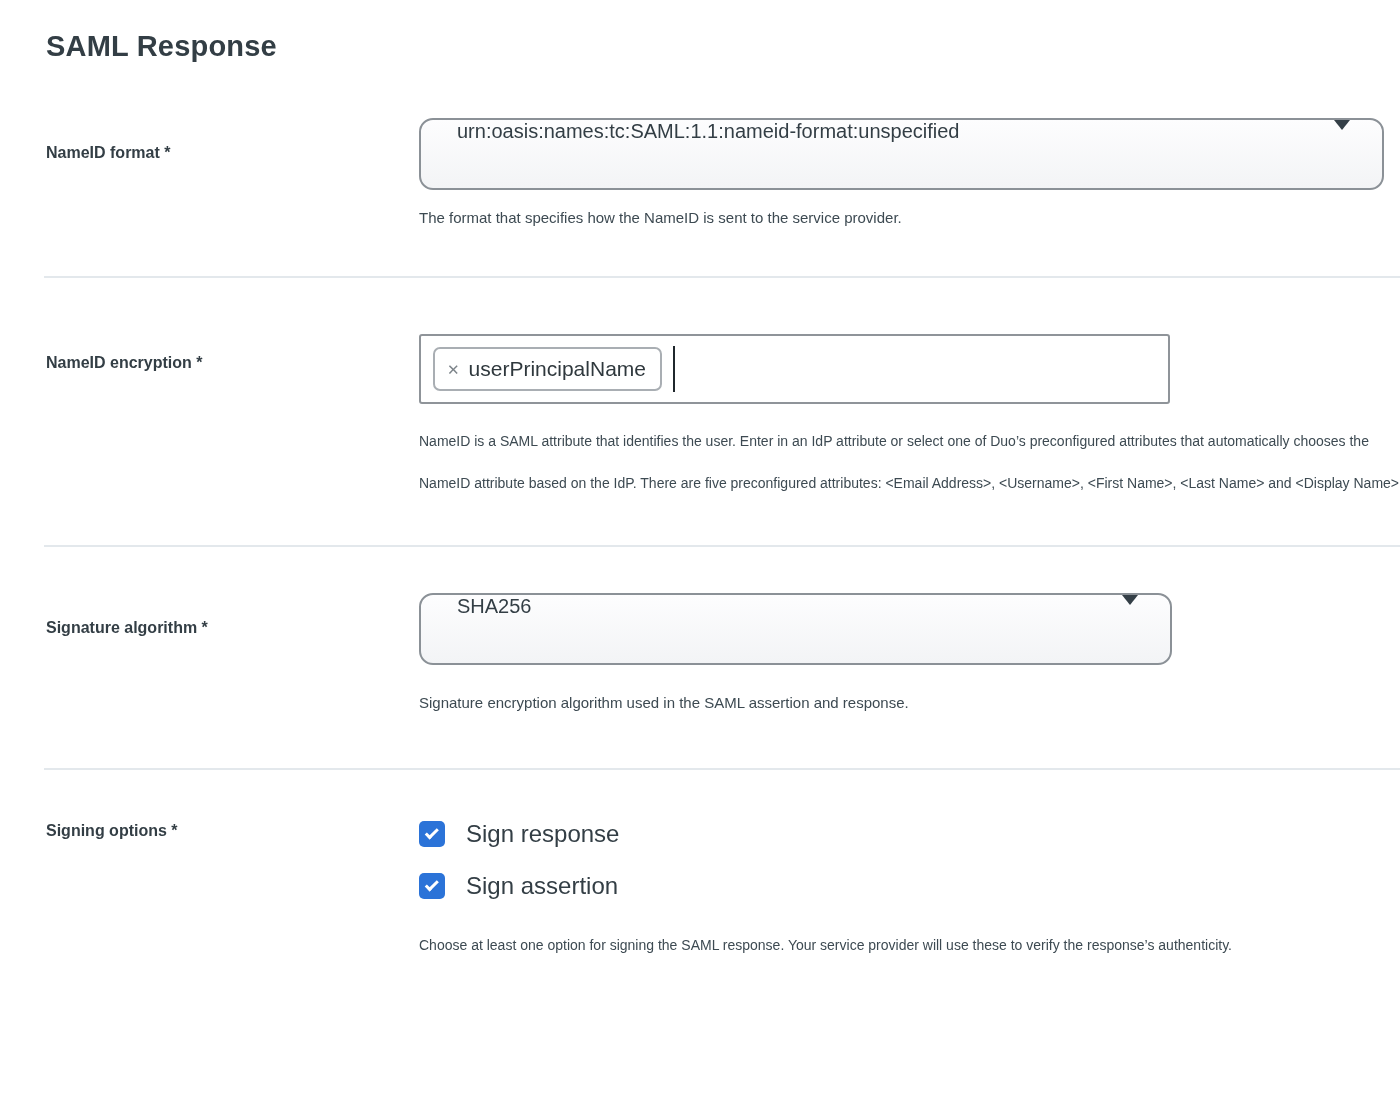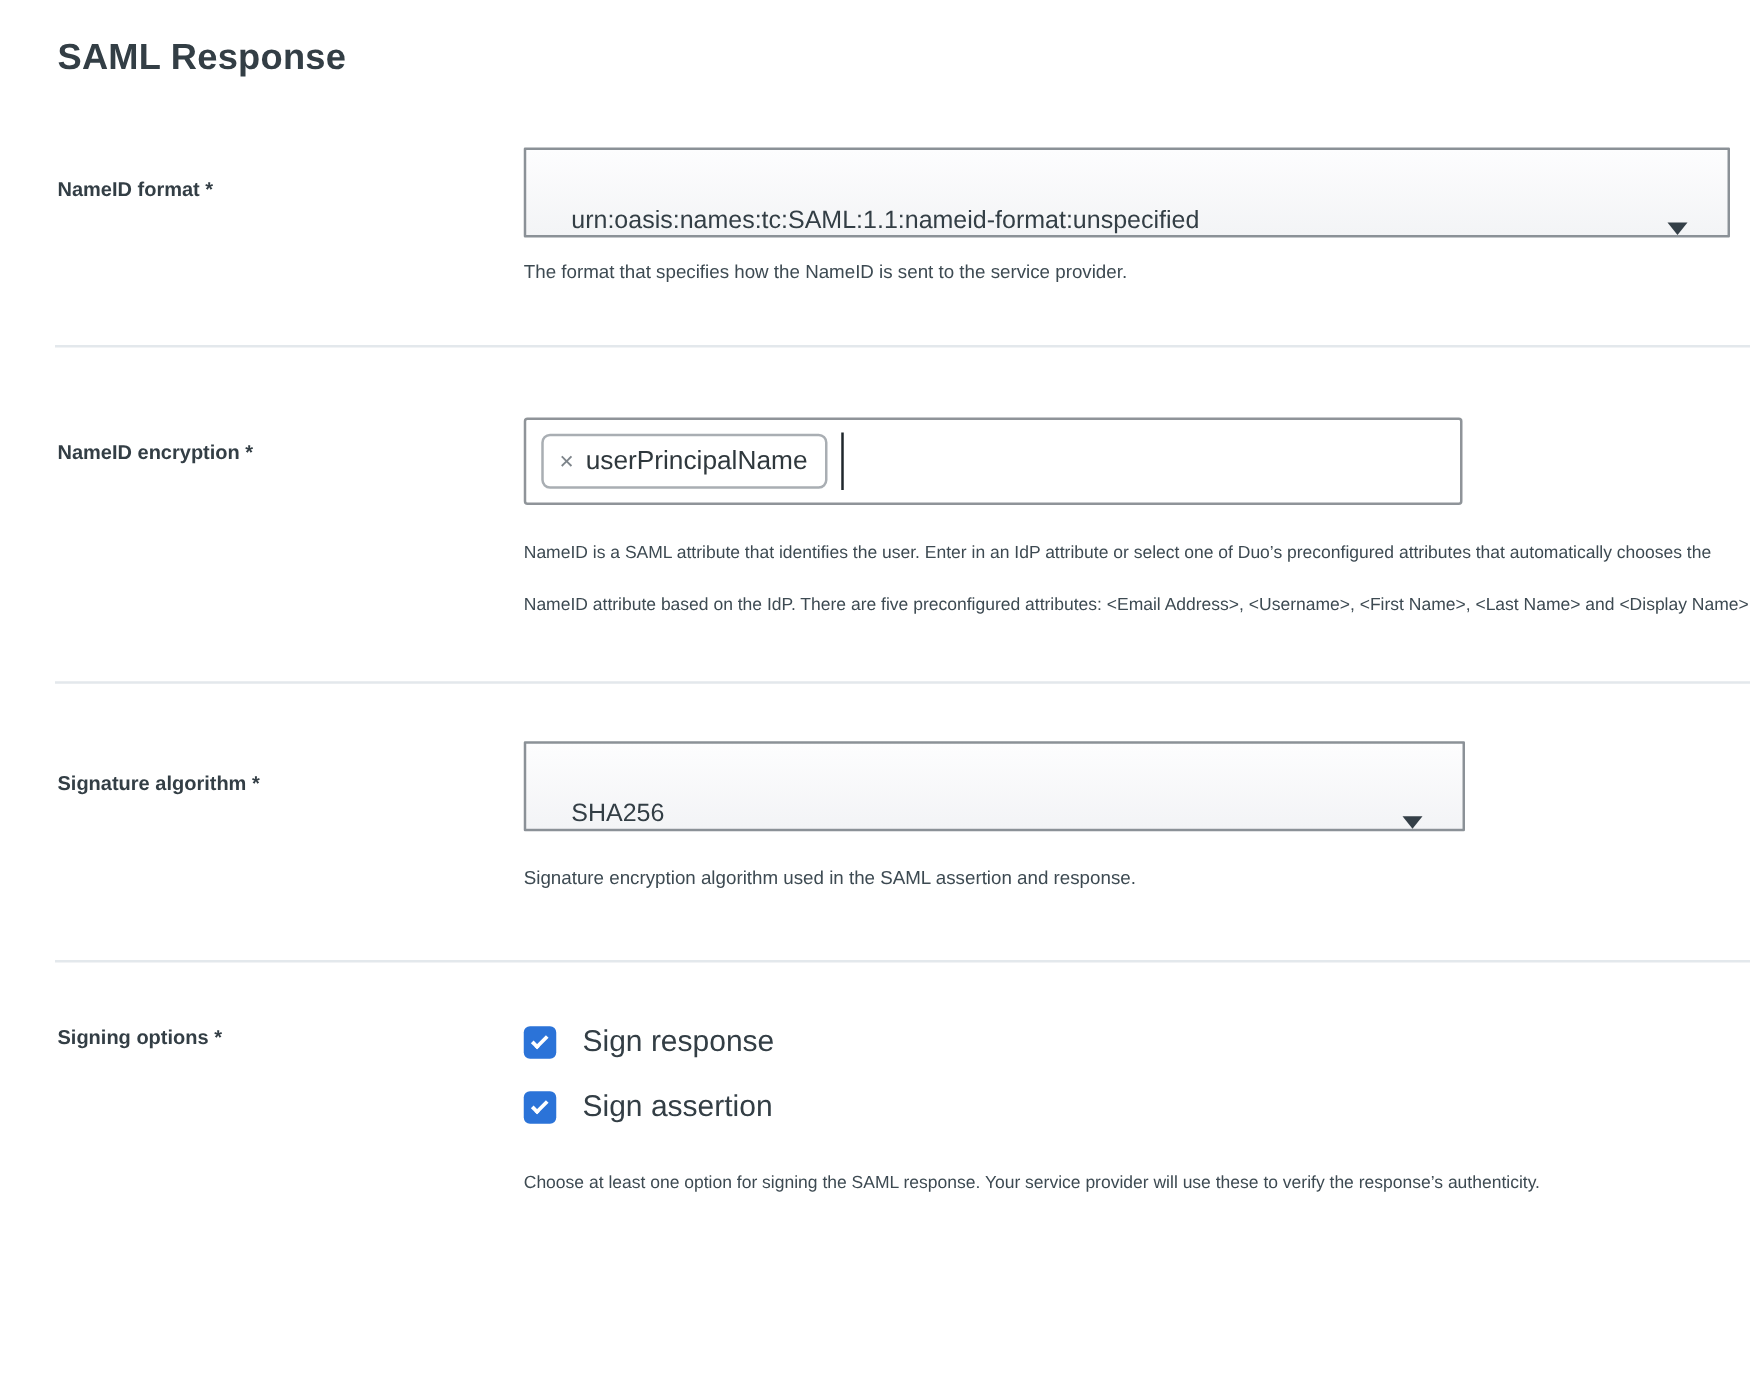--- a/index.html
+++ b/index.html
@@ -37,25 +37,25 @@
   }
   .divider {
     height: 2px;
     background: #e3e8ec;
     margin-left: 20px;
     margin-right: 0;
   }
   
   .select-box {
     border: 2px solid #8b9197;
-    border-radius: 1px;
+    border-radius: 14px;
     background: linear-gradient(#fdfdfe, #f3f4f6);
     height: 72px;
     display: flex;
-    align-items: flex-end;
+    align-items: flex-start;
     padding: 0 32px 0 36px;
     cursor: pointer;
   }
   .select-box .select-value {
     font-size: 20px;
     color: #333e45;
     flex: 1 1 auto;
     white-space: nowrap;
     overflow: hidden;
   }

